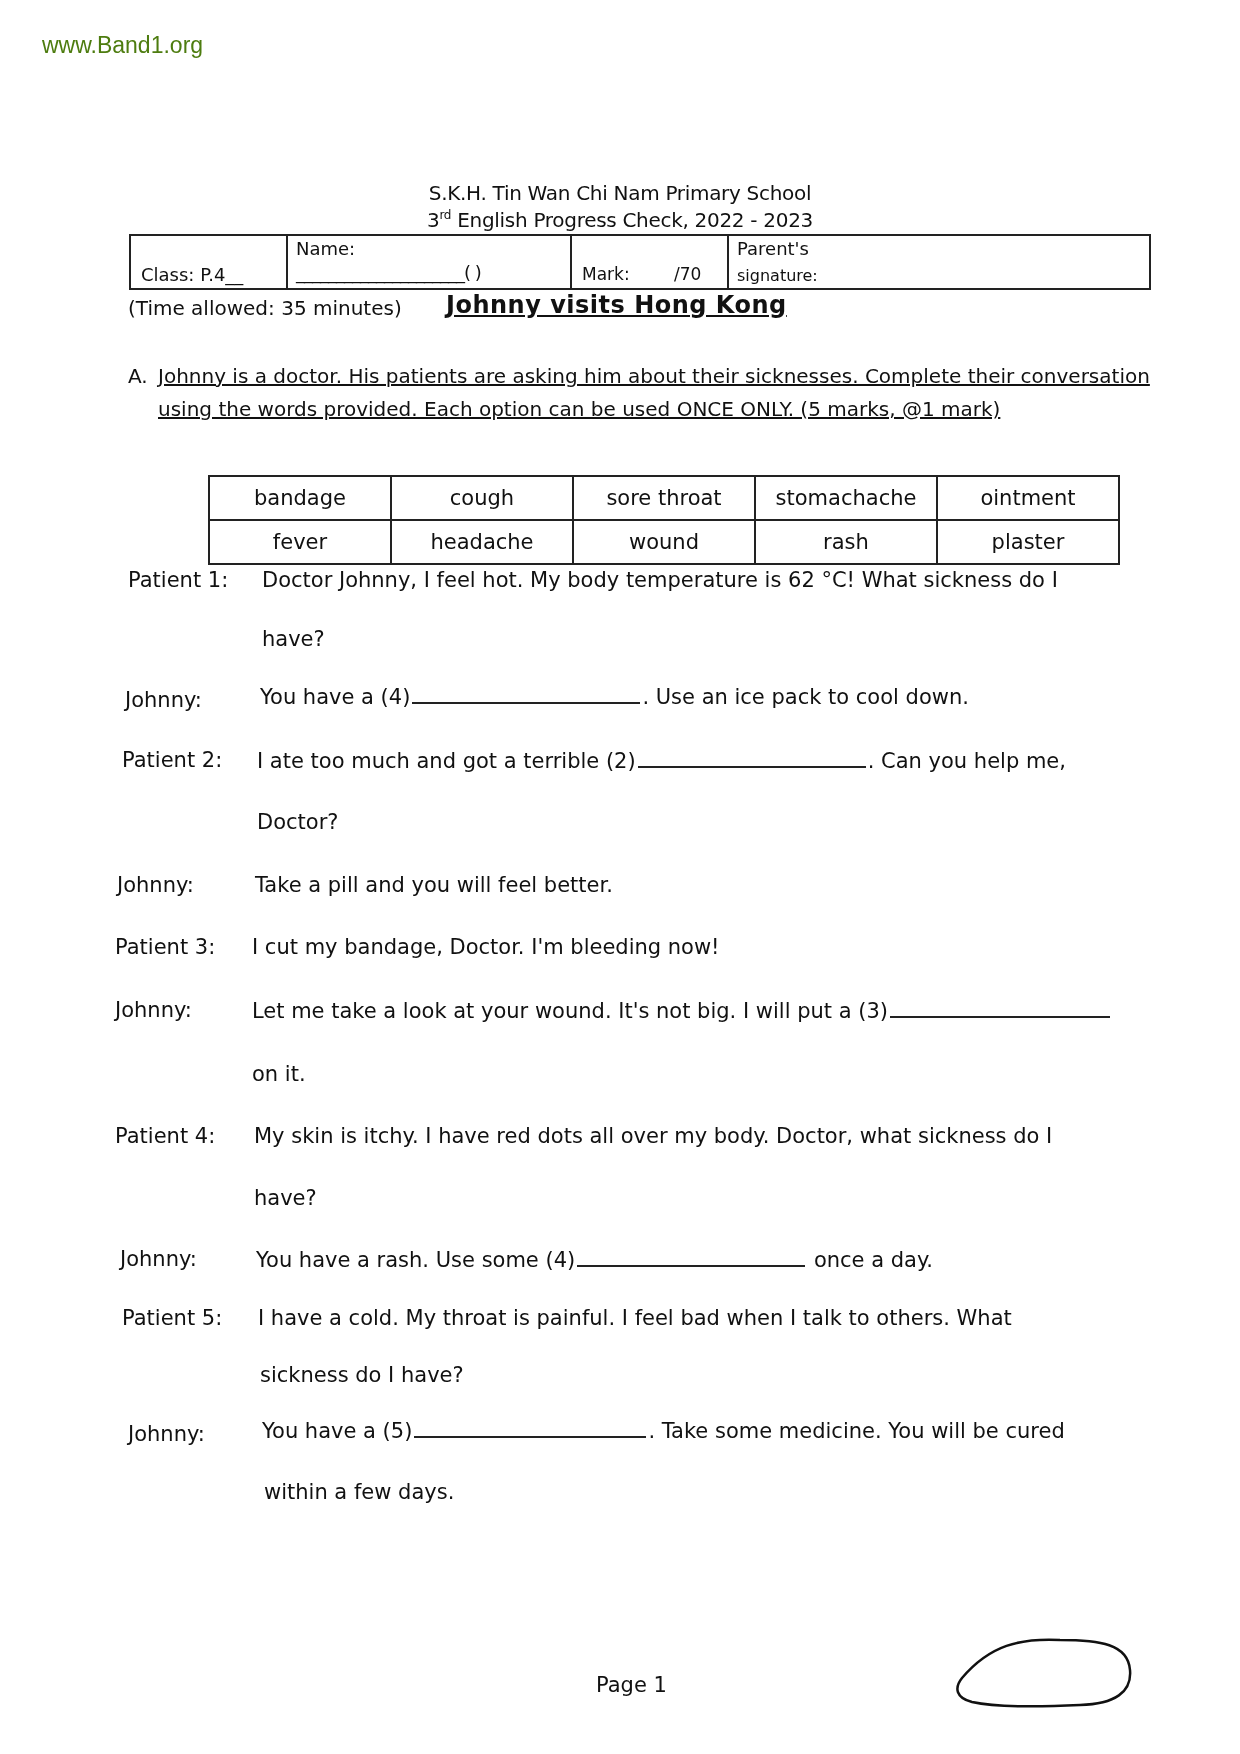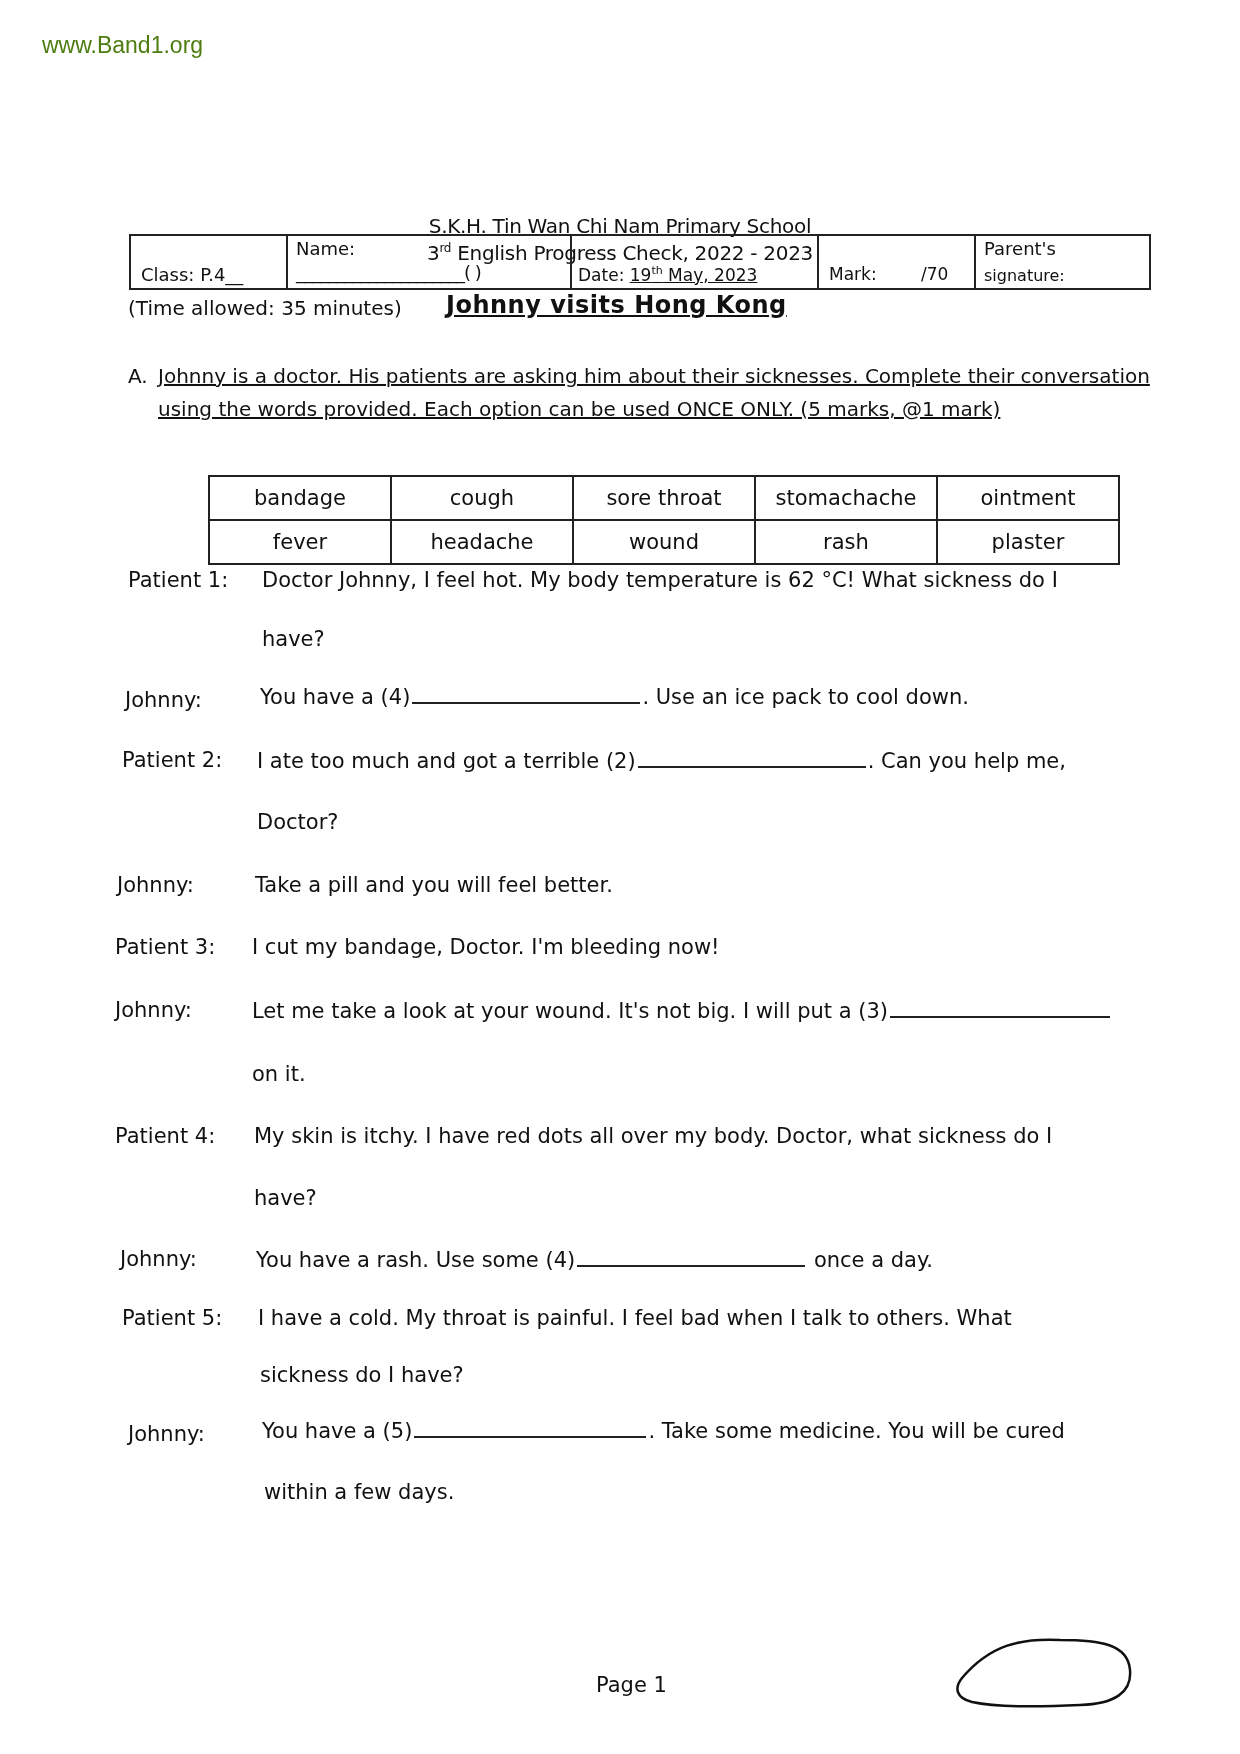--- a/index.html
+++ b/index.html
@@ -6,21 +6,21 @@
     body {
       width: 1240px; height: 1754px; position: relative; overflow: hidden;
       font-family: "DejaVu Sans", sans-serif; color: #111;
     }
     .watermark {
       position: absolute; left: 42px; top: 32px;
       font-family: "Liberation Sans", sans-serif; font-size: 23px; color: #4d7c0f;
     }
     .school {
       position: absolute; left: 0; width: 1240px; text-align: center;
-      font-size: 20px; letter-spacing: -0.3px; margin-top: 33px;
+      font-size: 20px; letter-spacing: -0.3px;
     }
     .school.l1 { top: 181px; }
     .school.l2 { top: 208px; }
     .school sup { font-size: 12px; }
 
     
     .hdr {
       position: absolute; left: 129px; top: 234px; width: 1022px; height: 56px;
       border: 2px solid #222; box-sizing: border-box; display: flex;
     }
@@ -85,23 +85,20 @@
 <div class="school l1">S.K.H. Tin Wan Chi Nam Primary School</div>
 <div class="school l2"><span>3</span><sup>rd</sup><span> English Progress Check, 2022 - 2023</span></div>
 
 <div class="hdr">
   <div class="cell c-class">
     <span class="abs" style="left:10px; top:28px;">Class: P.4__</span>
   </div>
   <div class="cell c-name">
     <span class="abs" style="left:8px; top:2px;">Name:</span>
     <span class="abs" style="left:8px; top:26px; letter-spacing:-1px;">_____________________( )</span>
-  </div>
-  <div class="cell c-date">
-    <span class="abs" style="left:6px; top:28px; font-size:17px;"><span>Date: </span><span class="u"><span>19</span><span class="sup">th</span><span> May, 2023</span></span></span>
   </div>
   <div class="cell c-mark">
     <span class="abs" style="left:10px; top:28px; font-size:17px;">Mark:</span>
     <span class="abs" style="left:102px; top:28px; font-size:17px;">/70</span>
   </div>
   <div class="cell c-sign">
     <span class="abs" style="left:8px; top:2px;">Parent's</span>
     <span class="abs" style="left:8px; top:30px; font-size:16px;">signature:</span>
   </div>
 </div>

